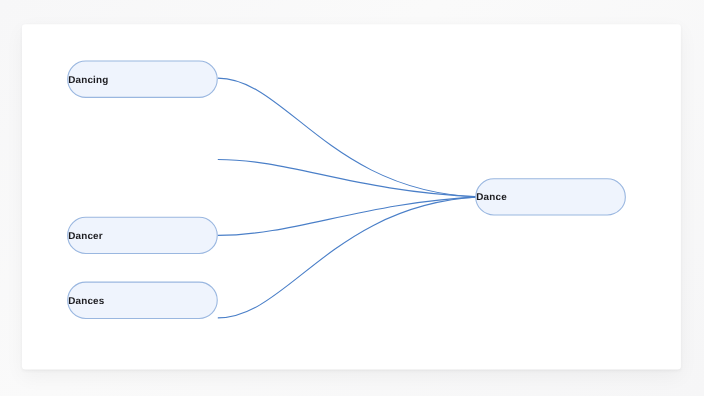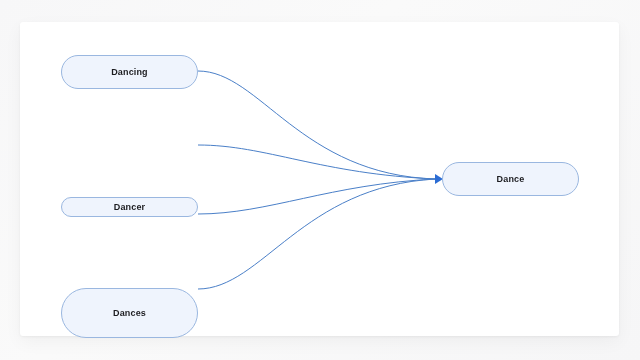--- a/index.html
+++ b/index.html
@@ -46,21 +46,21 @@
     fill: #2b6cd4;
   }
   .node {
     position: absolute;
     box-sizing: border-box;
     background: #eff4fd;
     border: 1px solid #9ab7e0;
     border-radius: 999px;
     display: flex;
     align-items: center;
-    justify-content: center;
+    justify-content: flex-start;
   }
   .node-label {
     font-family: "Liberation Sans", sans-serif;
     font-size: 9px;
     font-weight: bold;
     color: #1c1c20;
     letter-spacing: 0.15px;
     line-height: 1;
     user-select: none;
   }
@@ -80,25 +80,25 @@
       <path class="edge-path" d="M198,289 C262,289 302,186 436,179"></path>
     </g>
     <polygon class="arrow-head" points="435,174 443,179 435,184"></polygon>
   </svg>
 
   <div class="node" id="node-0" style="left: 61px; top: 55px; width: 137px; height: 34px;">
     <span class="node-label">Dancing</span>
   </div>
 
 
-  <div class="node" id="node-2" style="left: 61px; top: 197px; width: 137px; height: 20px;">
+  <div class="node" id="node-2" style="left: 61px; top: 197px; width: 137px; height: 34px;">
     <span class="node-label">Dancer</span>
   </div>
 
-  <div class="node" id="node-3" style="left: 61px; top: 288px; width: 137px; height: 50px;">
+  <div class="node" id="node-3" style="left: 61px; top: 256px; width: 137px; height: 34px;">
     <span class="node-label">Dances</span>
   </div>
 
-  <div class="node" id="node-target" style="left: 442px; top: 162px; width: 137px; height: 34px;">
+  <div class="node" id="node-target" style="left: 432px; top: 162px; width: 137px; height: 34px;">
     <span class="node-label">Dance</span>
   </div>
 
 </div>
 
 </body></html>

